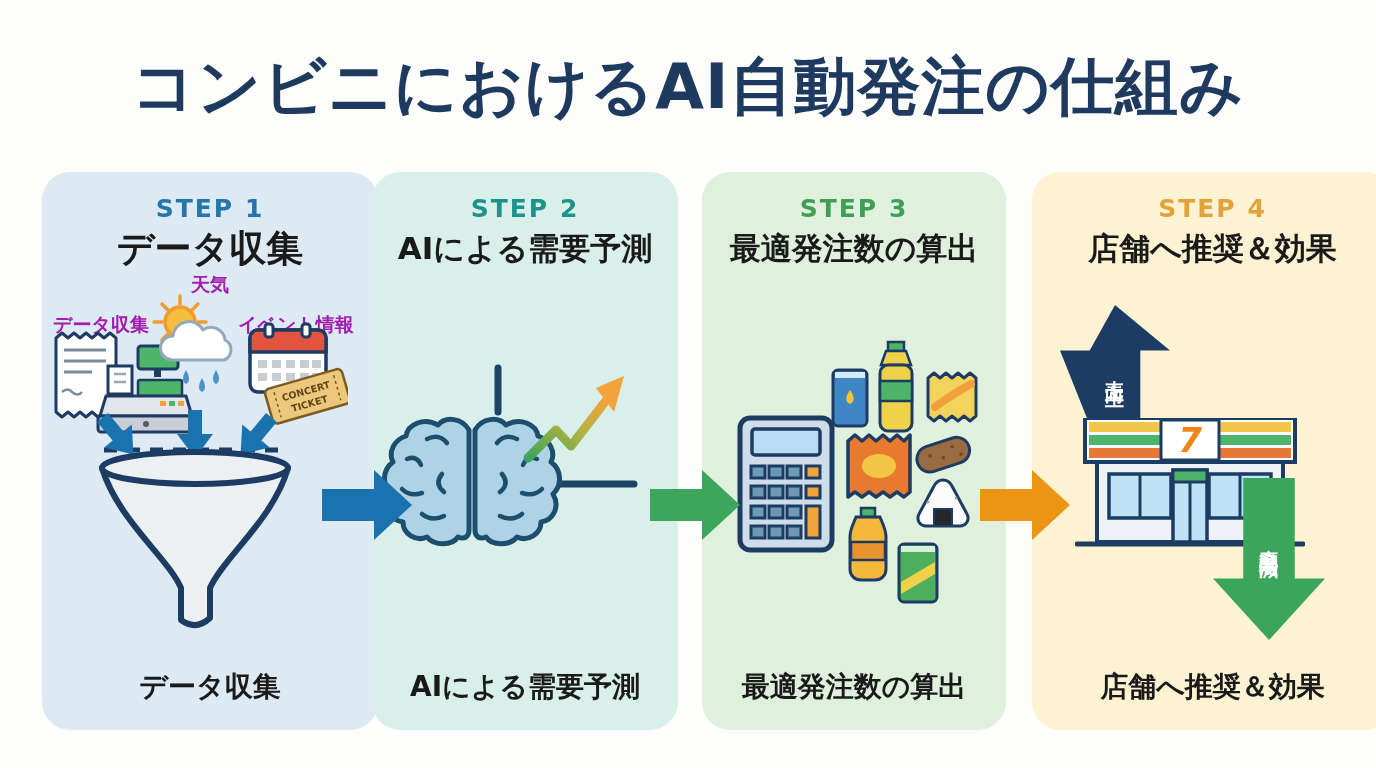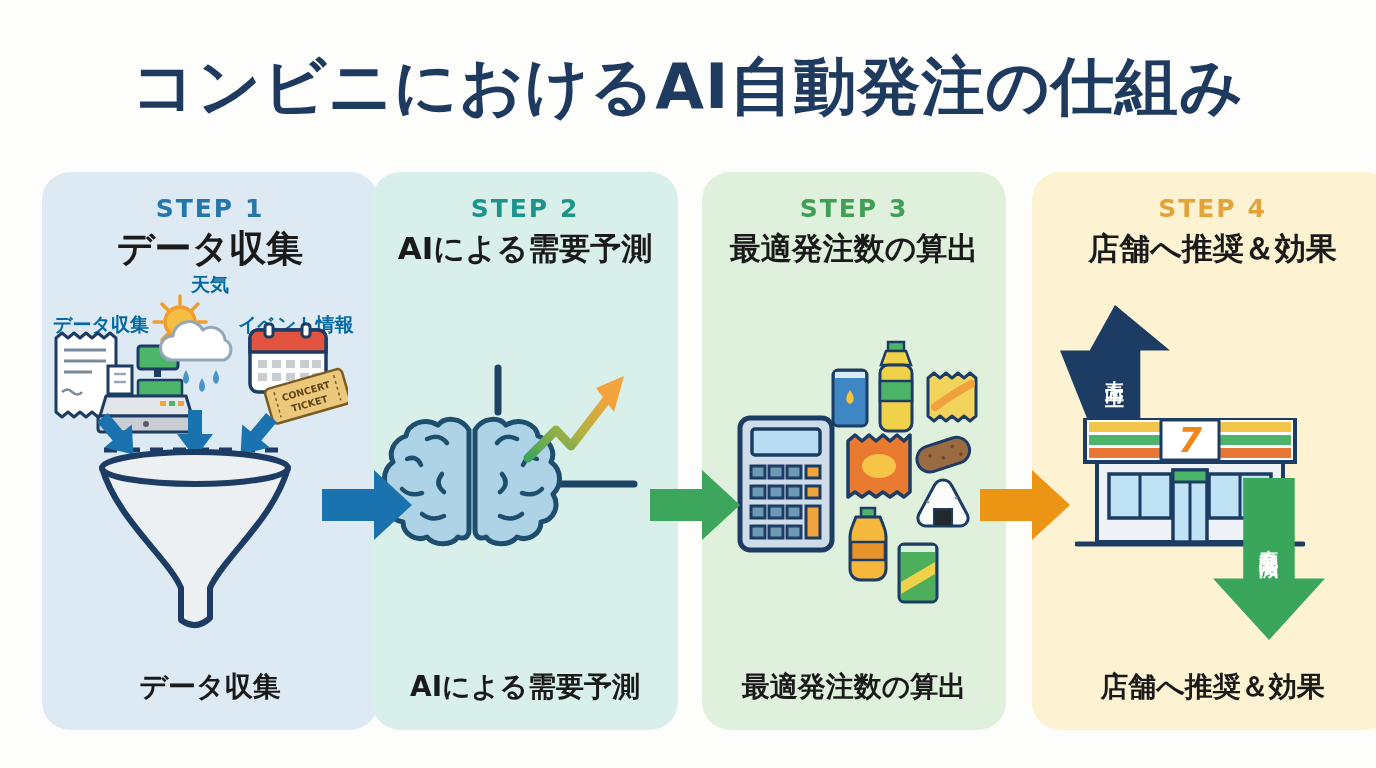--- a/index.html
+++ b/index.html
@@ -27,21 +27,21 @@
   .heading{
     position:absolute;top:56px;left:0;width:100%;text-align:center;
     font-size:31px;font-weight:800;color:#1a1a1a;white-space:nowrap;
   }
   .p1 .heading{font-size:37px;top:52px;}
   .footer-label{
     position:absolute;bottom:24px;left:0;width:100%;text-align:center;
     font-size:28px;font-weight:800;color:#1a1a1a;white-space:nowrap;
   }
   .mini-label{
-    position:absolute;font-size:19px;font-weight:800;color:#0369a1;
+    position:absolute;font-size:19px;font-weight:800;color:#a21caf;
     text-align:center;white-space:nowrap;
   }
   .icon-svg{position:absolute;}
   .connector{position:absolute;top:468px;width:92px;height:74px;z-index:5;}
   .c1{left:322px;}
   .c2{left:650px;}
   .c3{left:980px;}
   
   .fx-arrow{
     position:absolute;display:flex;align-items:center;justify-content:center;

